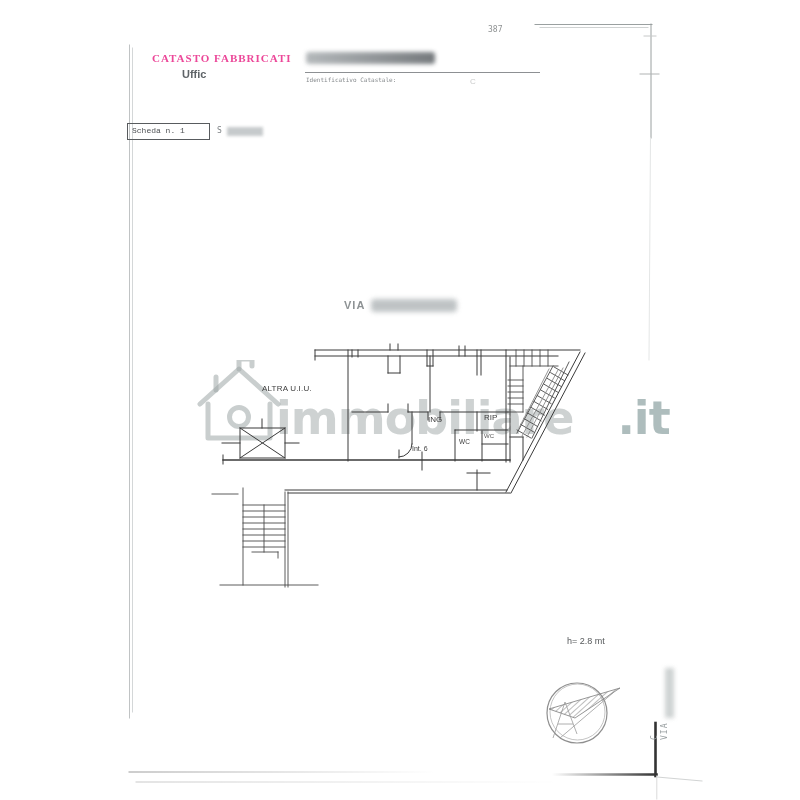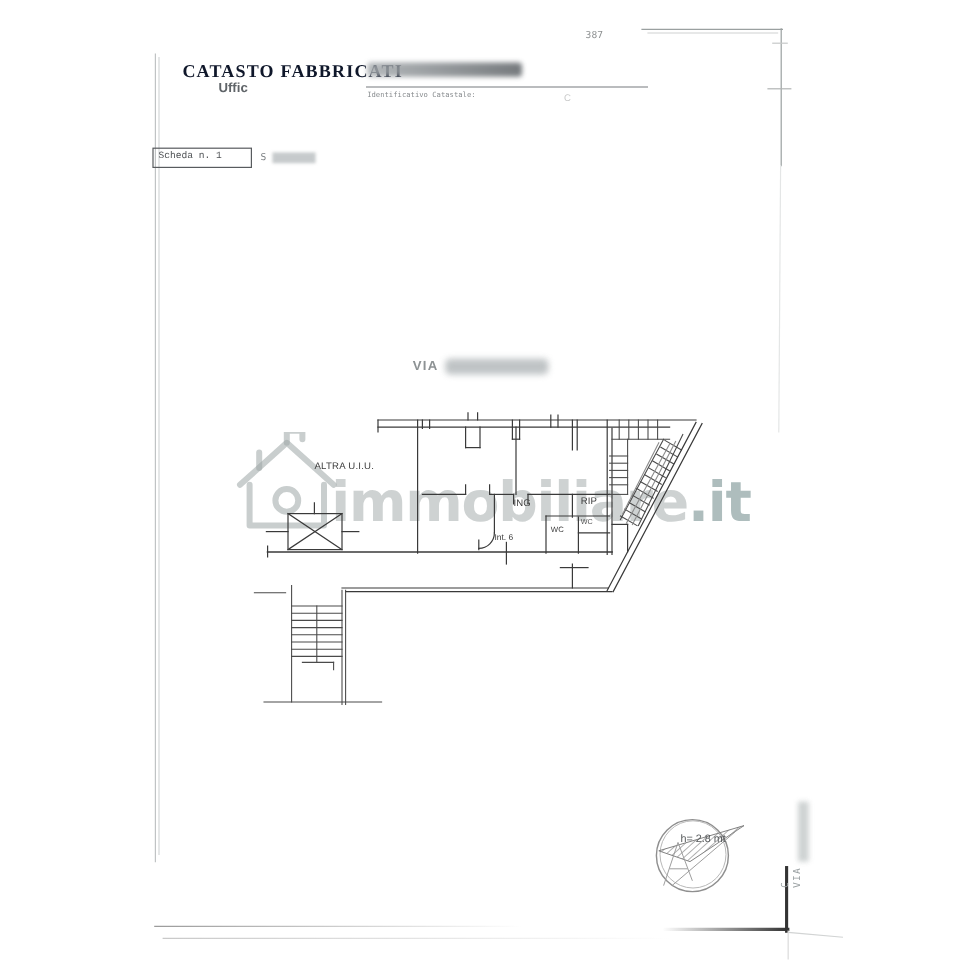--- a/index.html
+++ b/index.html
@@ -1,21 +1,21 @@
 <!DOCTYPE html>
 <html><head>
 <meta charset="utf-8">
 <style>
   html,body{margin:0;padding:0;background:#ffffff;}
   #page{position:relative;width:800px;height:800px;background:#ffffff;overflow:hidden;
         font-family:"Liberation Sans", sans-serif;}
   .abs{position:absolute;white-space:nowrap;}
   
   .registry{left:152px;top:52px;font-family:"Liberation Serif",serif;font-weight:bold;
-            font-size:15px;letter-spacing:1px;color:#0f172a;}
+            font-size:11px;letter-spacing:1px;color:#ec4899;}
   .office{left:162px;top:68px;font-weight:bold;font-size:11px;color:#5f6468;padding-left:20px;}
   .redact-dark{left:306px;top:52px;width:129px;height:12px;border-radius:3px;opacity:.85;
             background:linear-gradient(90deg,#a7acaf,#5e6367);filter:blur(2px);}
   .hr1{left:305px;top:72px;width:235px;height:1px;background:#8d9093;}
   .ident{left:306px;top:76px;font-family:"DejaVu Sans Mono",monospace;font-size:6px;
          color:#878b8e;letter-spacing:0;}
   .faintc{left:470px;top:77px;font-size:8px;color:#c9caca;}
   .pagenum{left:488px;top:25px;font-family:"DejaVu Sans Mono",monospace;font-size:8px;color:#8e9192;}
   
   .schedabox{left:127px;top:123px;width:81px;height:15px;border:1px solid #585b5e;}
@@ -27,26 +27,26 @@
   .redact-via{left:371px;top:299px;width:86px;height:13px;border-radius:4px;background:#b8bdbf;
               filter:blur(2.5px);opacity:.9;}
   
   .plabel{color:#3c3c3c;font-size:8px;}
   .altra{left:262px;top:384px;letter-spacing:.2px;}
   .ing{left:428px;top:415px;}
   .rip{left:484px;top:413px;}
   .wcs{left:484px;top:433px;font-size:6px;color:#555;}
   .wc{left:459px;top:438px;font-size:6.5px;}
   .int6{left:412px;top:445px;font-size:7px;}
-  .hlab{left:535px;top:694px;font-size:9px;color:#55585a;padding-left:32px;}
+  .hlab{left:535px;top:636px;font-size:9px;color:#55585a;padding-left:32px;}
   
   .wmtext{left:276px;top:391px;font-family:"DejaVu Sans",sans-serif;font-weight:bold;
           font-size:46px;letter-spacing:-1px;}
   .wm-brand{color:rgba(157,166,166,0.5);}
-  .wm-tld{color:rgba(125,148,148,0.62);}
+  .wm-tld{color:rgba(125,148,148,0.62);margin-left:44px;}
   .wmhouse{left:196px;top:360px;}
   
   .side-text{left:650px;top:740px;transform-origin:0 0;transform:rotate(-90deg);
              display:flex;flex-direction:column;gap:1px;
              font-family:"DejaVu Sans Mono",monospace;font-size:8px;color:#9aa0a2;letter-spacing:1px;}
   .redact-side{left:665px;top:668px;width:9px;height:50px;background:#c6cbcb;filter:blur(2px);opacity:.85;}
   svg.lines{position:absolute;left:0;top:0;}
 </style>
 </head>
 <body>

